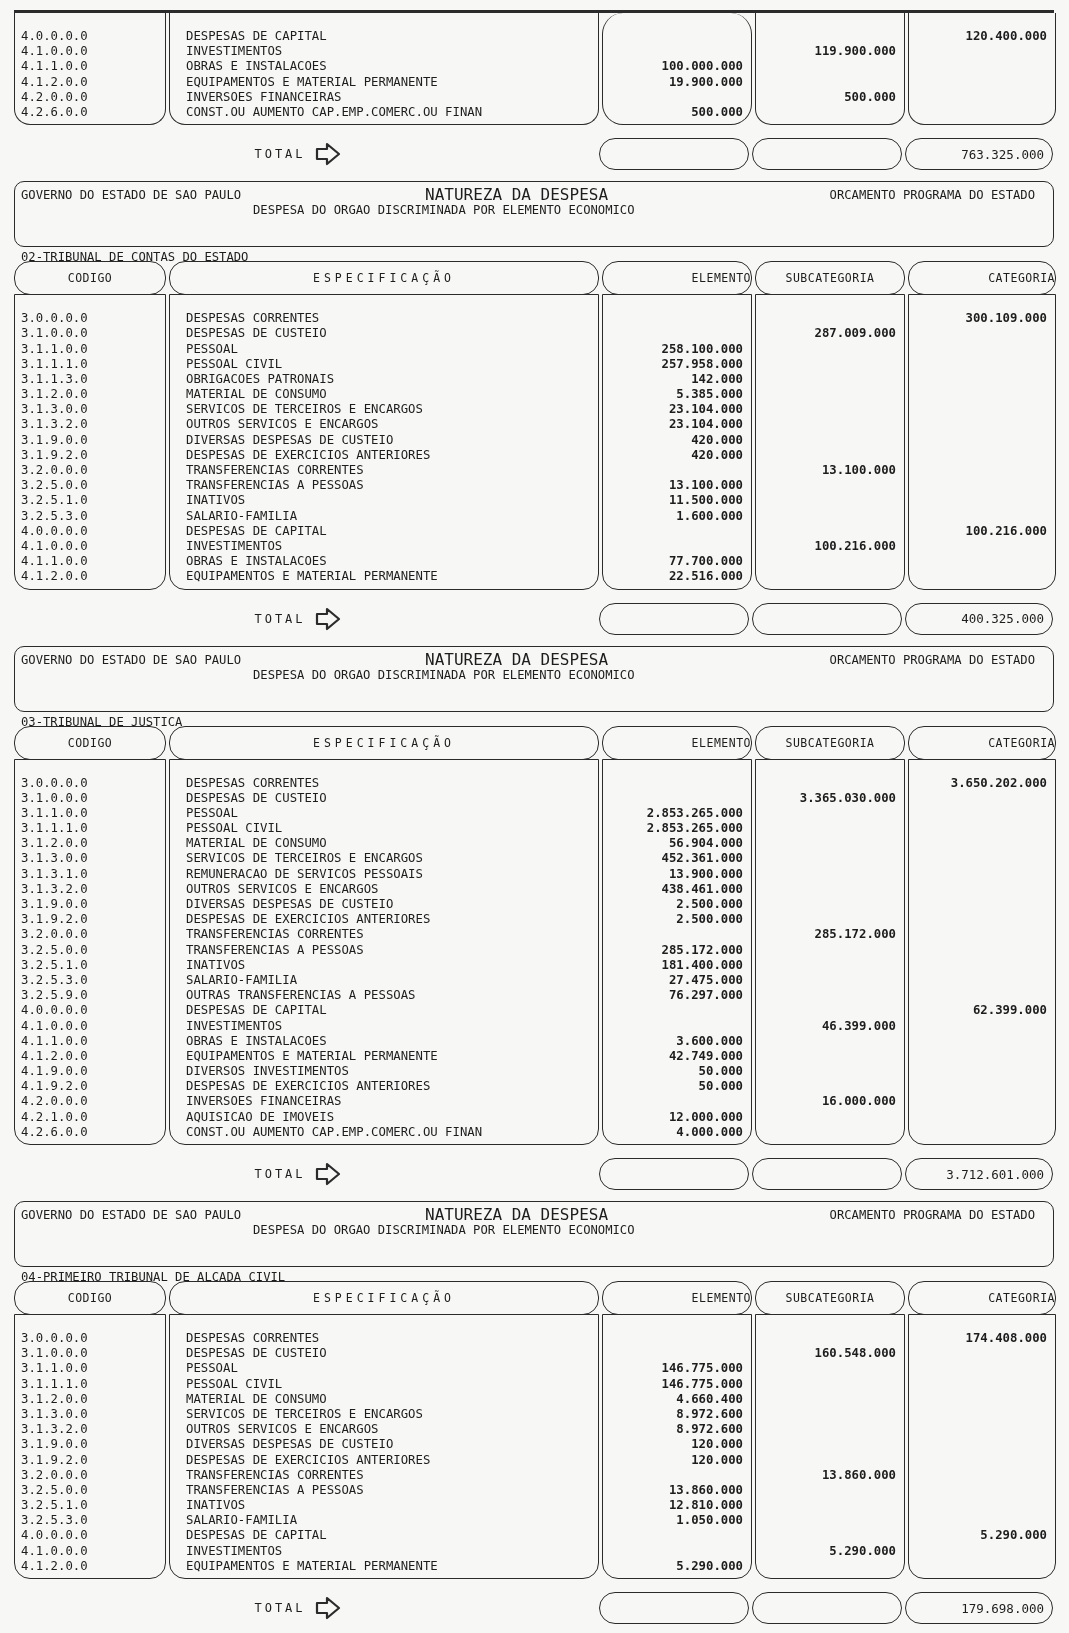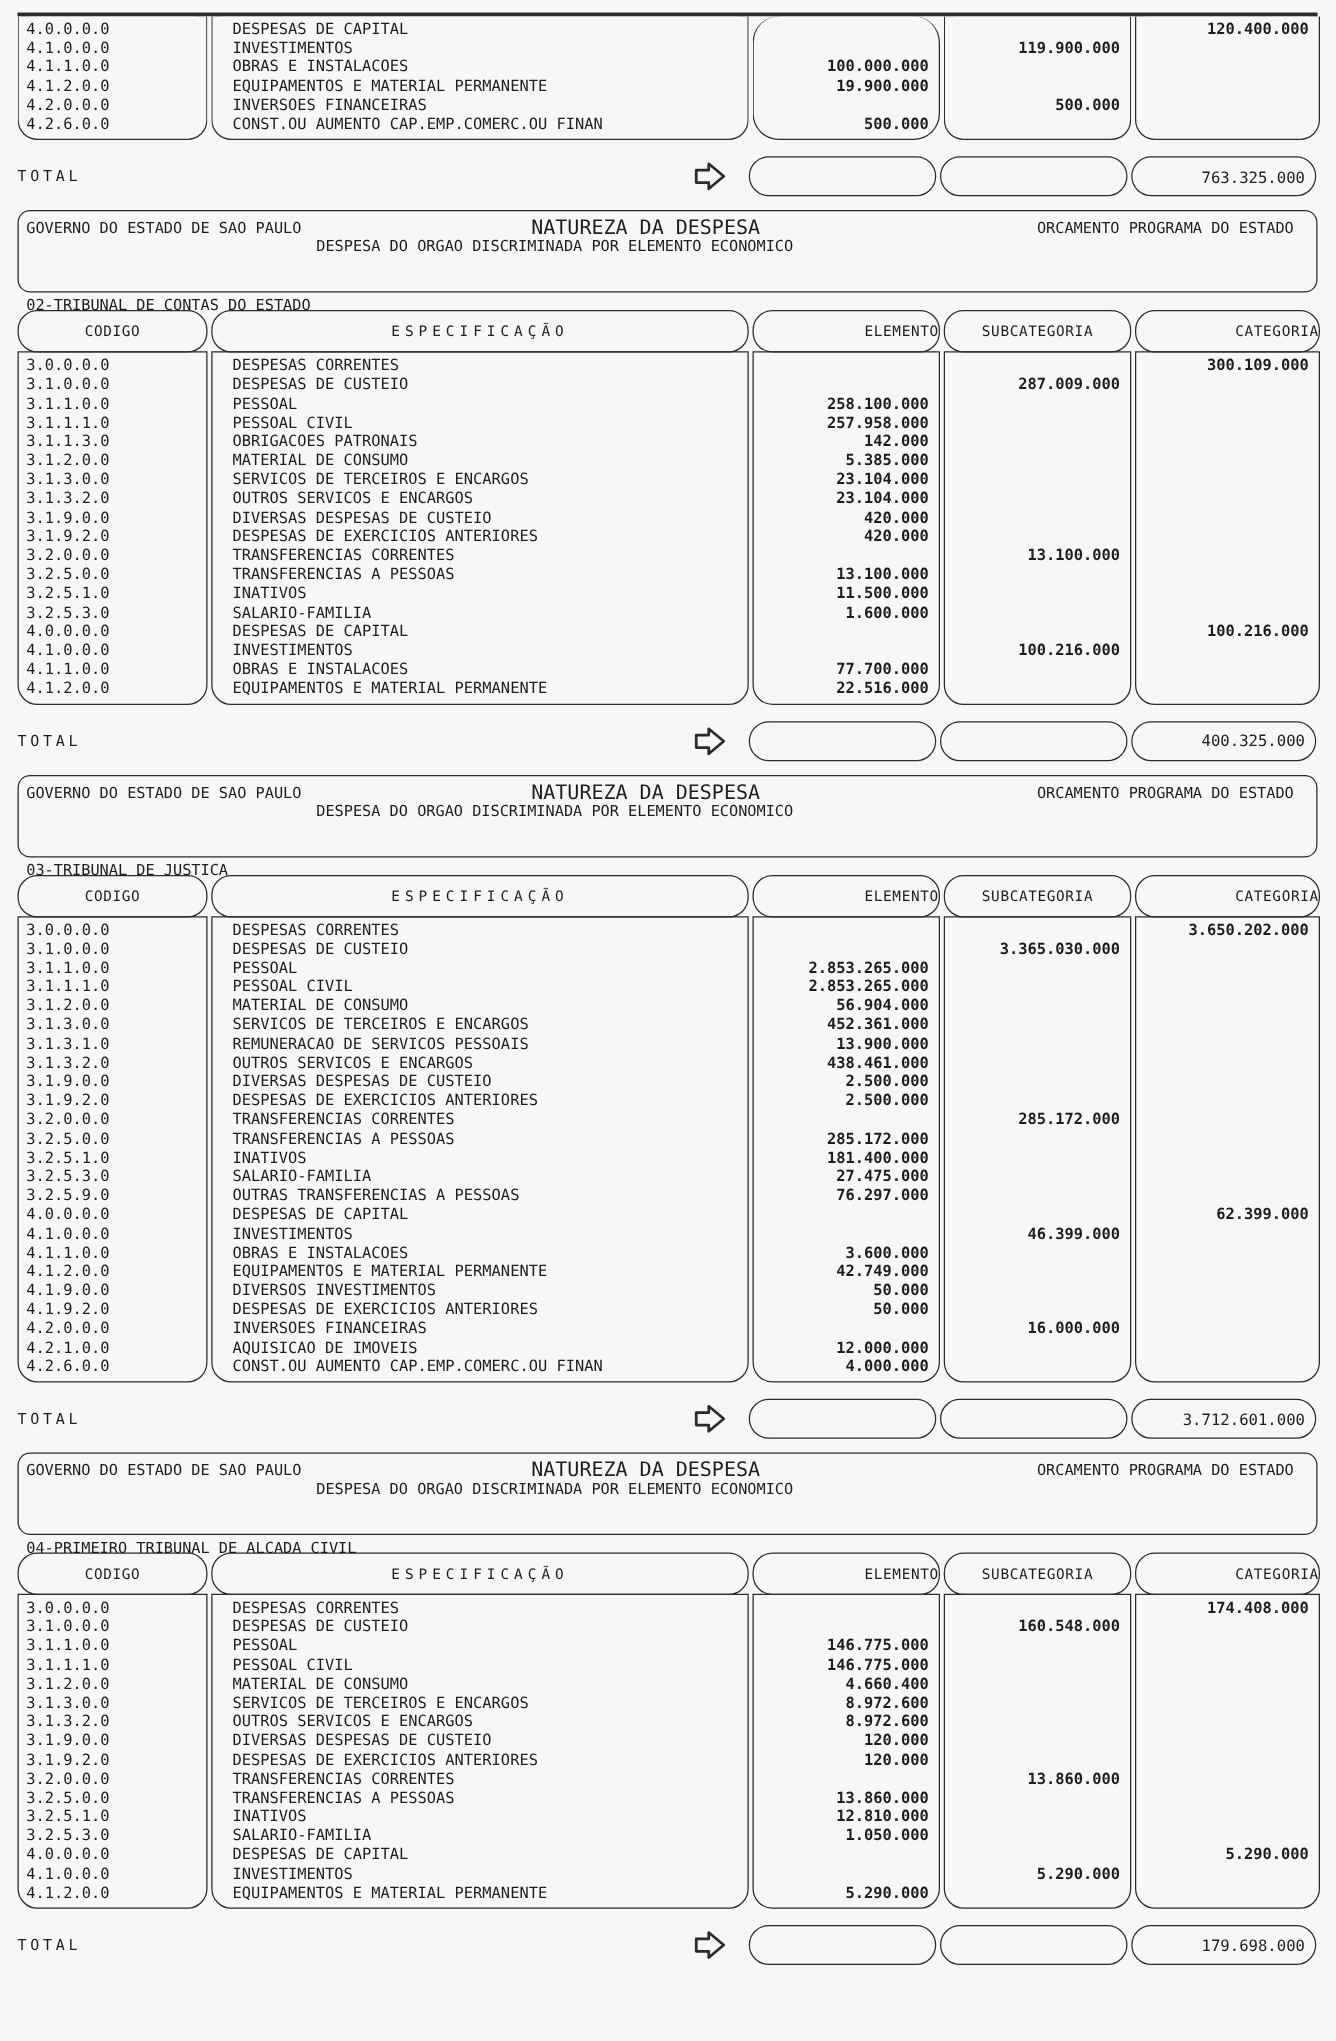--- a/index.html
+++ b/index.html
@@ -17,29 +17,29 @@
     border: 1.5px solid #2b2b2b; border-radius: 16px;
     background: transparent;
   }
   .head-row .colbox { height: 34px; display: flex; align-items: center; font-size: 11.5px; letter-spacing: 0.5px; }
   .head-row .c-code { justify-content: center; }
   .head-row .c-spec { justify-content: center; letter-spacing: 4px; }
   .head-row .c-num { justify-content: flex-end; padding-right: 0; }
   .head-row .c-sub { justify-content: center; }
 
   .body-row { margin-top: -1px; }
-  .body-row .colbox { border-top-left-radius: 0; border-top-right-radius: 0; padding: 3px 0 4px 0; }
+  .body-row .colbox { border-top-left-radius: 0; border-top-right-radius: 0; padding: 16px 0 4px 0; }
   .line { height: 15.2px; line-height: 15.2px; white-space: pre; font-size: 12.3px; }
   .c-code .line { padding-left: 6px; }
   .c-spec .line { padding-left: 16px; }
   .c-num .line { text-align: right; padding-right: 8px; }
   .bold { font-weight: bold; }
 
   .total-row { display: flex; align-items: center; margin: 12px 0 10px 0; height: 34px; }
-  .total-label { width: 582px; text-align: right; padding-right: 14px; font-size: 12px; letter-spacing: 3px; display: flex; justify-content: space-between; align-items: center; gap: 8px; }
+  .total-label { width: 582px; text-align: right; padding-right: 14px; font-size: 12px; letter-spacing: 3px; display: flex; justify-content: center; align-items: center; gap: 8px; }
   .arrow { display: inline-block; width: 28px; height: 24px; }
   .total-boxes { display: grid; grid-template-columns: 150px 150px 148px; column-gap: 3px; margin-left: 3px; }
   .total-boxes .colbox { height: 32px; display: flex; align-items: center; justify-content: flex-end; padding-right: 8px; font-size: 12.5px; }
 
   .header-box {
     border: 1.5px solid #2b2b2b; border-radius: 10px; height: 66px; position: relative;
     margin-bottom: 14px; font-size: 12.2px;
   }
   .hb-gov { position: absolute; left: 6px; top: 6px; }
   .hb-nat { position: absolute; left: 410px; top: 3px; font-size: 16px; }

